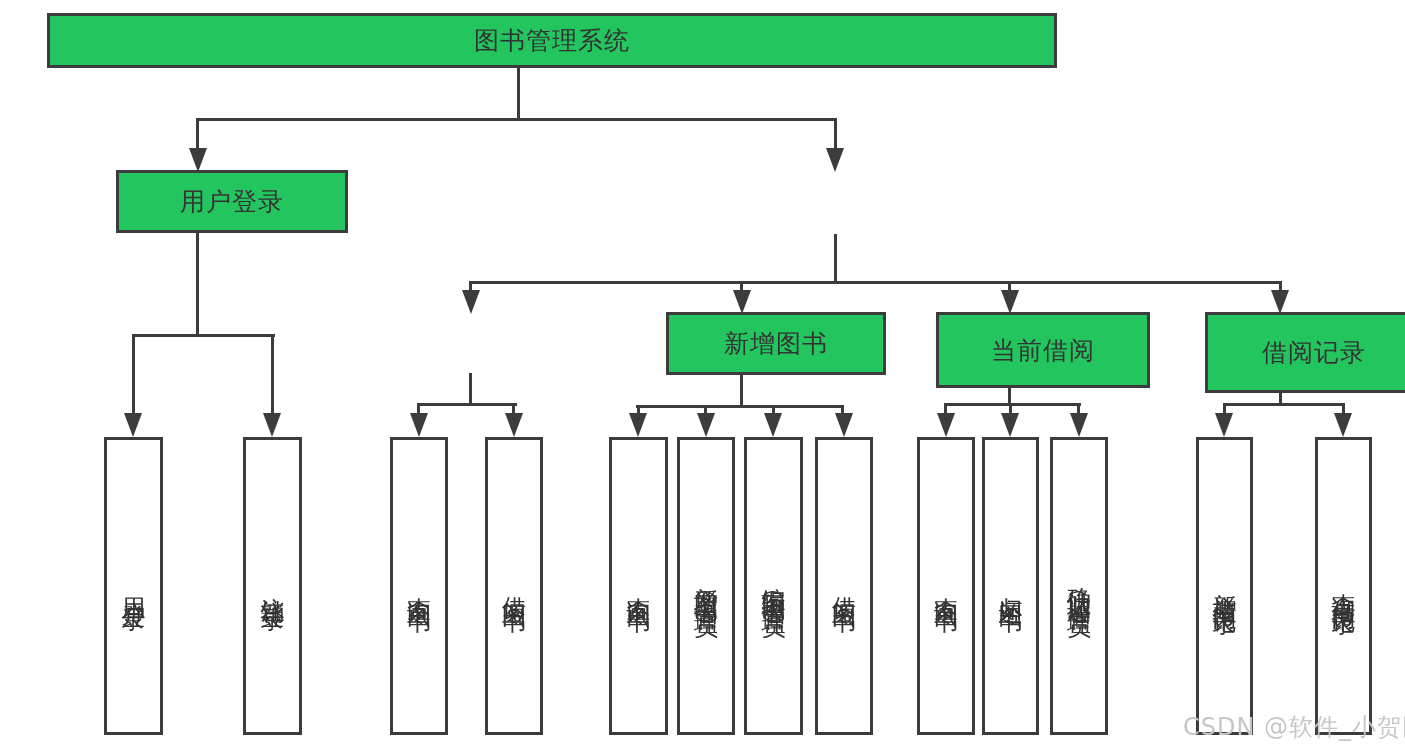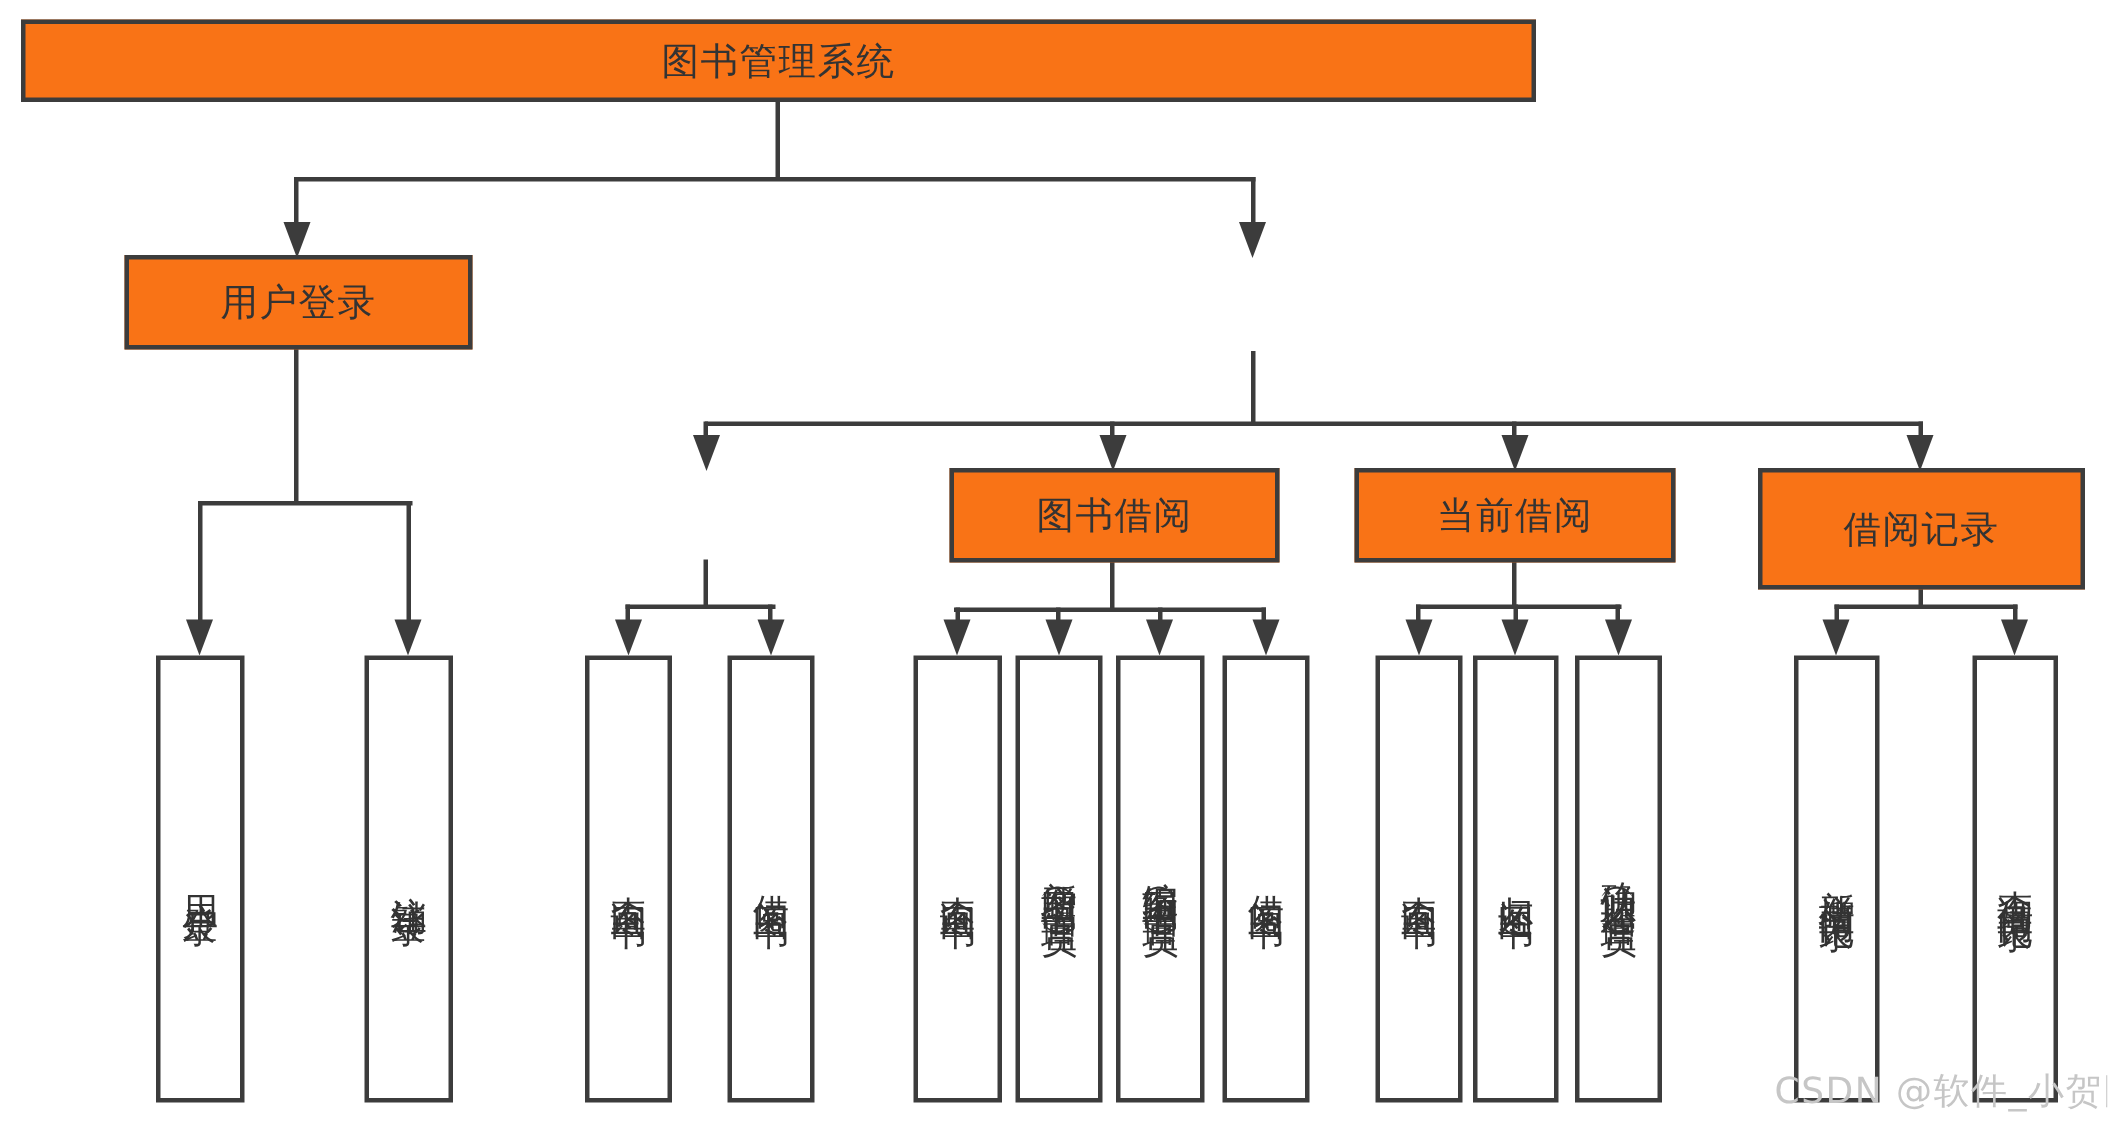--- a/index.html
+++ b/index.html
@@ -8,28 +8,29 @@
     width: 1405px;
     height: 747px;
     background: #ffffff;
     overflow: hidden;
     font-family: "DejaVu Sans", "Liberation Sans", sans-serif;
   }
   .hbox {
     position: absolute;
     box-sizing: border-box;
     border: 3px solid #3c3c3c;
-    background: #f97316;
+    background: #22c55e;
     display: flex;
     align-items: center;
     justify-content: center;
     color: #333333;
     font-size: 25px;
     letter-spacing: 1px;
     z-index: 2;
+    margin-left: 33px;
   }
   .vbox {
     position: absolute;
     box-sizing: border-box;
     border: 3px solid #3c3c3c;
     background: #ffffff;
     display: flex;
     align-items: center;
     justify-content: center;
     color: #333333;
@@ -135,23 +136,23 @@
 
   <div class="hbox" style="left:14px;top:13px;width:1010px;height:55px">
     <span>图书管理系统</span>
   </div>
 
   <div class="hbox" style="left:83px;top:170px;width:232px;height:63px">
     <span>用户登录</span>
   </div>
 
   <div class="hbox" style="left:633px;top:312px;width:220px;height:63px">
-    <span>图书借阅</span>
-  </div>
-  <div class="hbox" style="left:903px;top:312px;width:214px;height:63px">
+    <span>新增图书</span>
+  </div>
+  <div class="hbox" style="left:903px;top:312px;width:214px;height:76px">
     <span>当前借阅</span>
   </div>
   <div class="hbox" style="left:1172px;top:312px;width:218px;height:81px">
     <span>借阅记录</span>
   </div>
 
   <div class="vbox" style="left:104px;top:437px;width:59px;height:298px">
     <span class="vtext">用户登录</span>
   </div>
   <div class="vbox" style="left:243px;top:437px;width:59px;height:298px">

